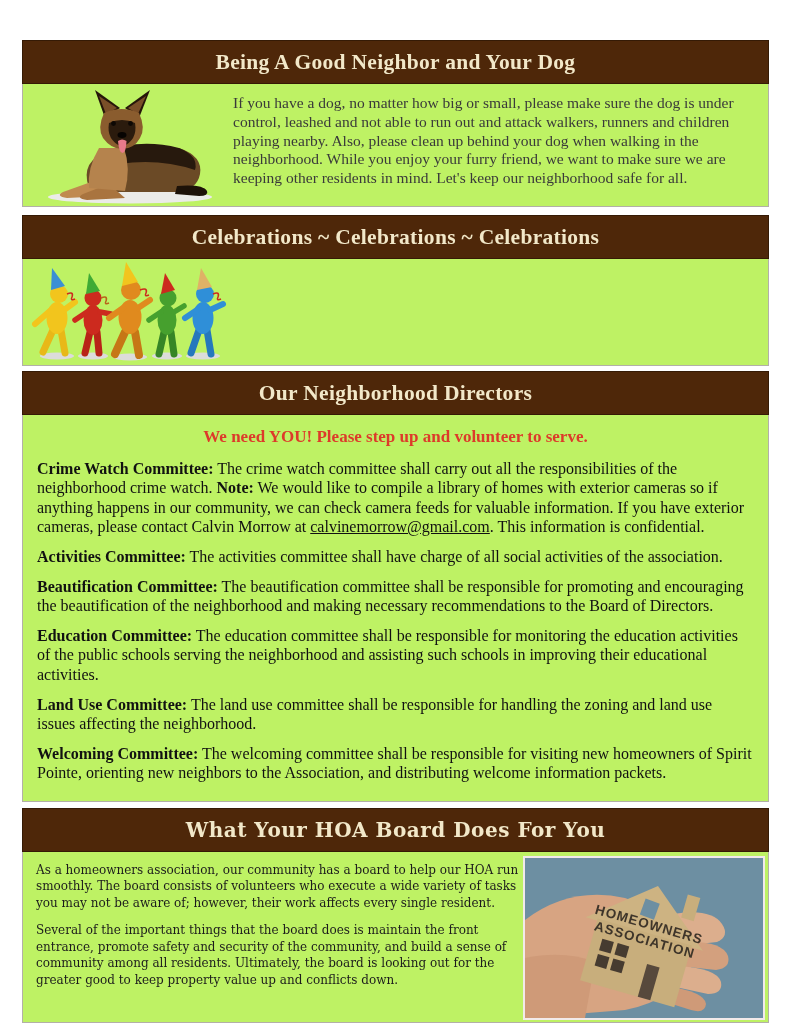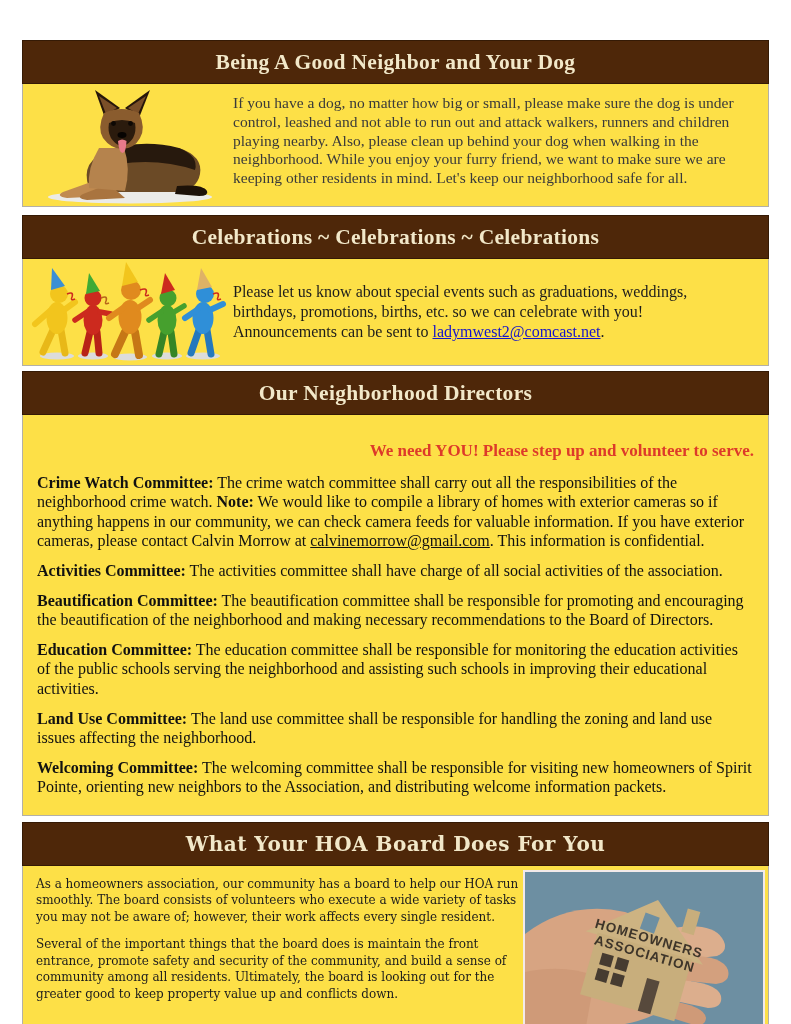--- a/index.html
+++ b/index.html
@@ -9,37 +9,37 @@
   .sheet{position:absolute;left:22px;top:40px;width:747px;}
 
   
   .bar{background:#4e2709;border:1px solid #351a05;height:42px;display:flex;
        align-items:center;justify-content:center;}
   .bar h2{margin:0;color:#f2e8c9;font-size:21.5px;font-weight:bold;
           font-family:"Liberation Serif",serif;letter-spacing:.3px;}
   .bar.slab h2{font-family:"DejaVu Serif",serif;font-size:20px;letter-spacing:.5px;}
 
   
-  .box{background:#fde047;border:1px solid #b3b0a8;border-top:none;box-sizing:border-box;}
+  .box{background:#bef264;border:1px solid #b3b0a8;border-top:none;box-sizing:border-box;}
   .gap8{margin-top:8px}.gap5{margin-top:5px}.gap6{margin-top:6px}
 
   
   .dog-box{height:123px;display:flex;align-items:stretch;}
   .dog-art{width:208px;flex:none;display:flex;align-items:flex-end;justify-content:center;}
   .dog-text{flex:1;padding:10px 14px 0 2px;font-size:15.5px;line-height:1.21;color:#3a3a3a;}
 
   
   .cel-box{height:107px;display:flex;align-items:stretch;}
   .cel-art{width:208px;flex:none;display:flex;align-items:center;justify-content:flex-start;padding-left:8px;box-sizing:border-box;}
   .cel-text{flex:1;display:flex;align-items:center;padding:0 40px 0 2px;
             font-size:16px;line-height:1.27;color:#1c1c1c;}
 
   
   .com-box{min-height:342px;padding:10px 14px 8px 14px;}
-  .callout{text-align:right;color:#dd3a2a;font-weight:bold;font-size:17px;margin:16px 0 12px 0;}
+  .callout{text-align:center;color:#dd3a2a;font-weight:bold;font-size:17px;margin:2px 0 12px 0;}
   .com-box p{margin:0 0 10.5px 0;font-size:16px;line-height:1.21;color:#111;font-family:Liberation Serif, serif;}
   .com-box b{font-weight:bold;}
 
   
   .board-box{height:171px;display:flex;align-items:stretch;}
   .board-text{width:500px;flex:none;padding:10px 4px 0 13px;box-sizing:border-box;
               font-family:"DejaVu Serif",serif;font-size:12px;line-height:1.37;color:#1c1c1c;}
   .board-text p{margin:0 0 11px 0;}
   .board-art{flex:1;display:flex;align-items:flex-start;justify-content:flex-end;padding:4px 4px 0 0;}
   .photo-frame{border:2px solid #f2eaea;line-height:0;}
@@ -141,23 +141,20 @@
 
         <g>
           <path d="M168 68 L160 91 M176 68 L180 92" stroke="#2578bc" stroke-width="7" stroke-linecap="round" fill="none"></path>
           <ellipse cx="172" cy="56" rx="10.5" ry="16" fill="#2f8fd8"></ellipse>
           <path d="M166 48 L154 56 M179 48 L192 42" stroke="#2f8fd8" stroke-width="6" stroke-linecap="round" fill="none"></path>
           <circle cx="174" cy="32" r="9" fill="#2f8fd8"></circle>
           <path d="M166 28 L181 25 L170 6 Z" fill="#dfb266"></path>
           <path d="M182 32 q7 -3 5 3 q-2 4 3 2" stroke="#cc2a1e" stroke-width="1.6" fill="none"></path>
         </g>
       </svg>
-    </div>
-    <div class="cel-text">
-      <span><span>Please let us know about special events such as graduations, weddings, birthdays, promotions, births, etc. so we can celebrate with you! Announcements can be sent to </span><a class="link-blue" href="#">ladymwest2@comcast.net</a><span>.</span></span>
     </div>
   </div>
 
   <div class="bar gap5">
     <h2>Our Neighborhood Directors</h2>
   </div>
   <div class="box com-box">
     <div class="callout">We need YOU! Please step up and volunteer to serve.</div>
 
     <p><b>Crime Watch Committee:</b><span>  The crime watch committee shall carry out all the responsibilities of the neighborhood crime watch.   </span><b>Note:</b><span> We would like to compile a library of homes with exterior cameras so if anything happens in our community, we can check camera feeds for valuable information. If you have exterior cameras, please contact Calvin Morrow at </span><a class="link-dark" href="#">calvinemorrow@gmail.com</a><span>. This information is confidential.</span></p>

